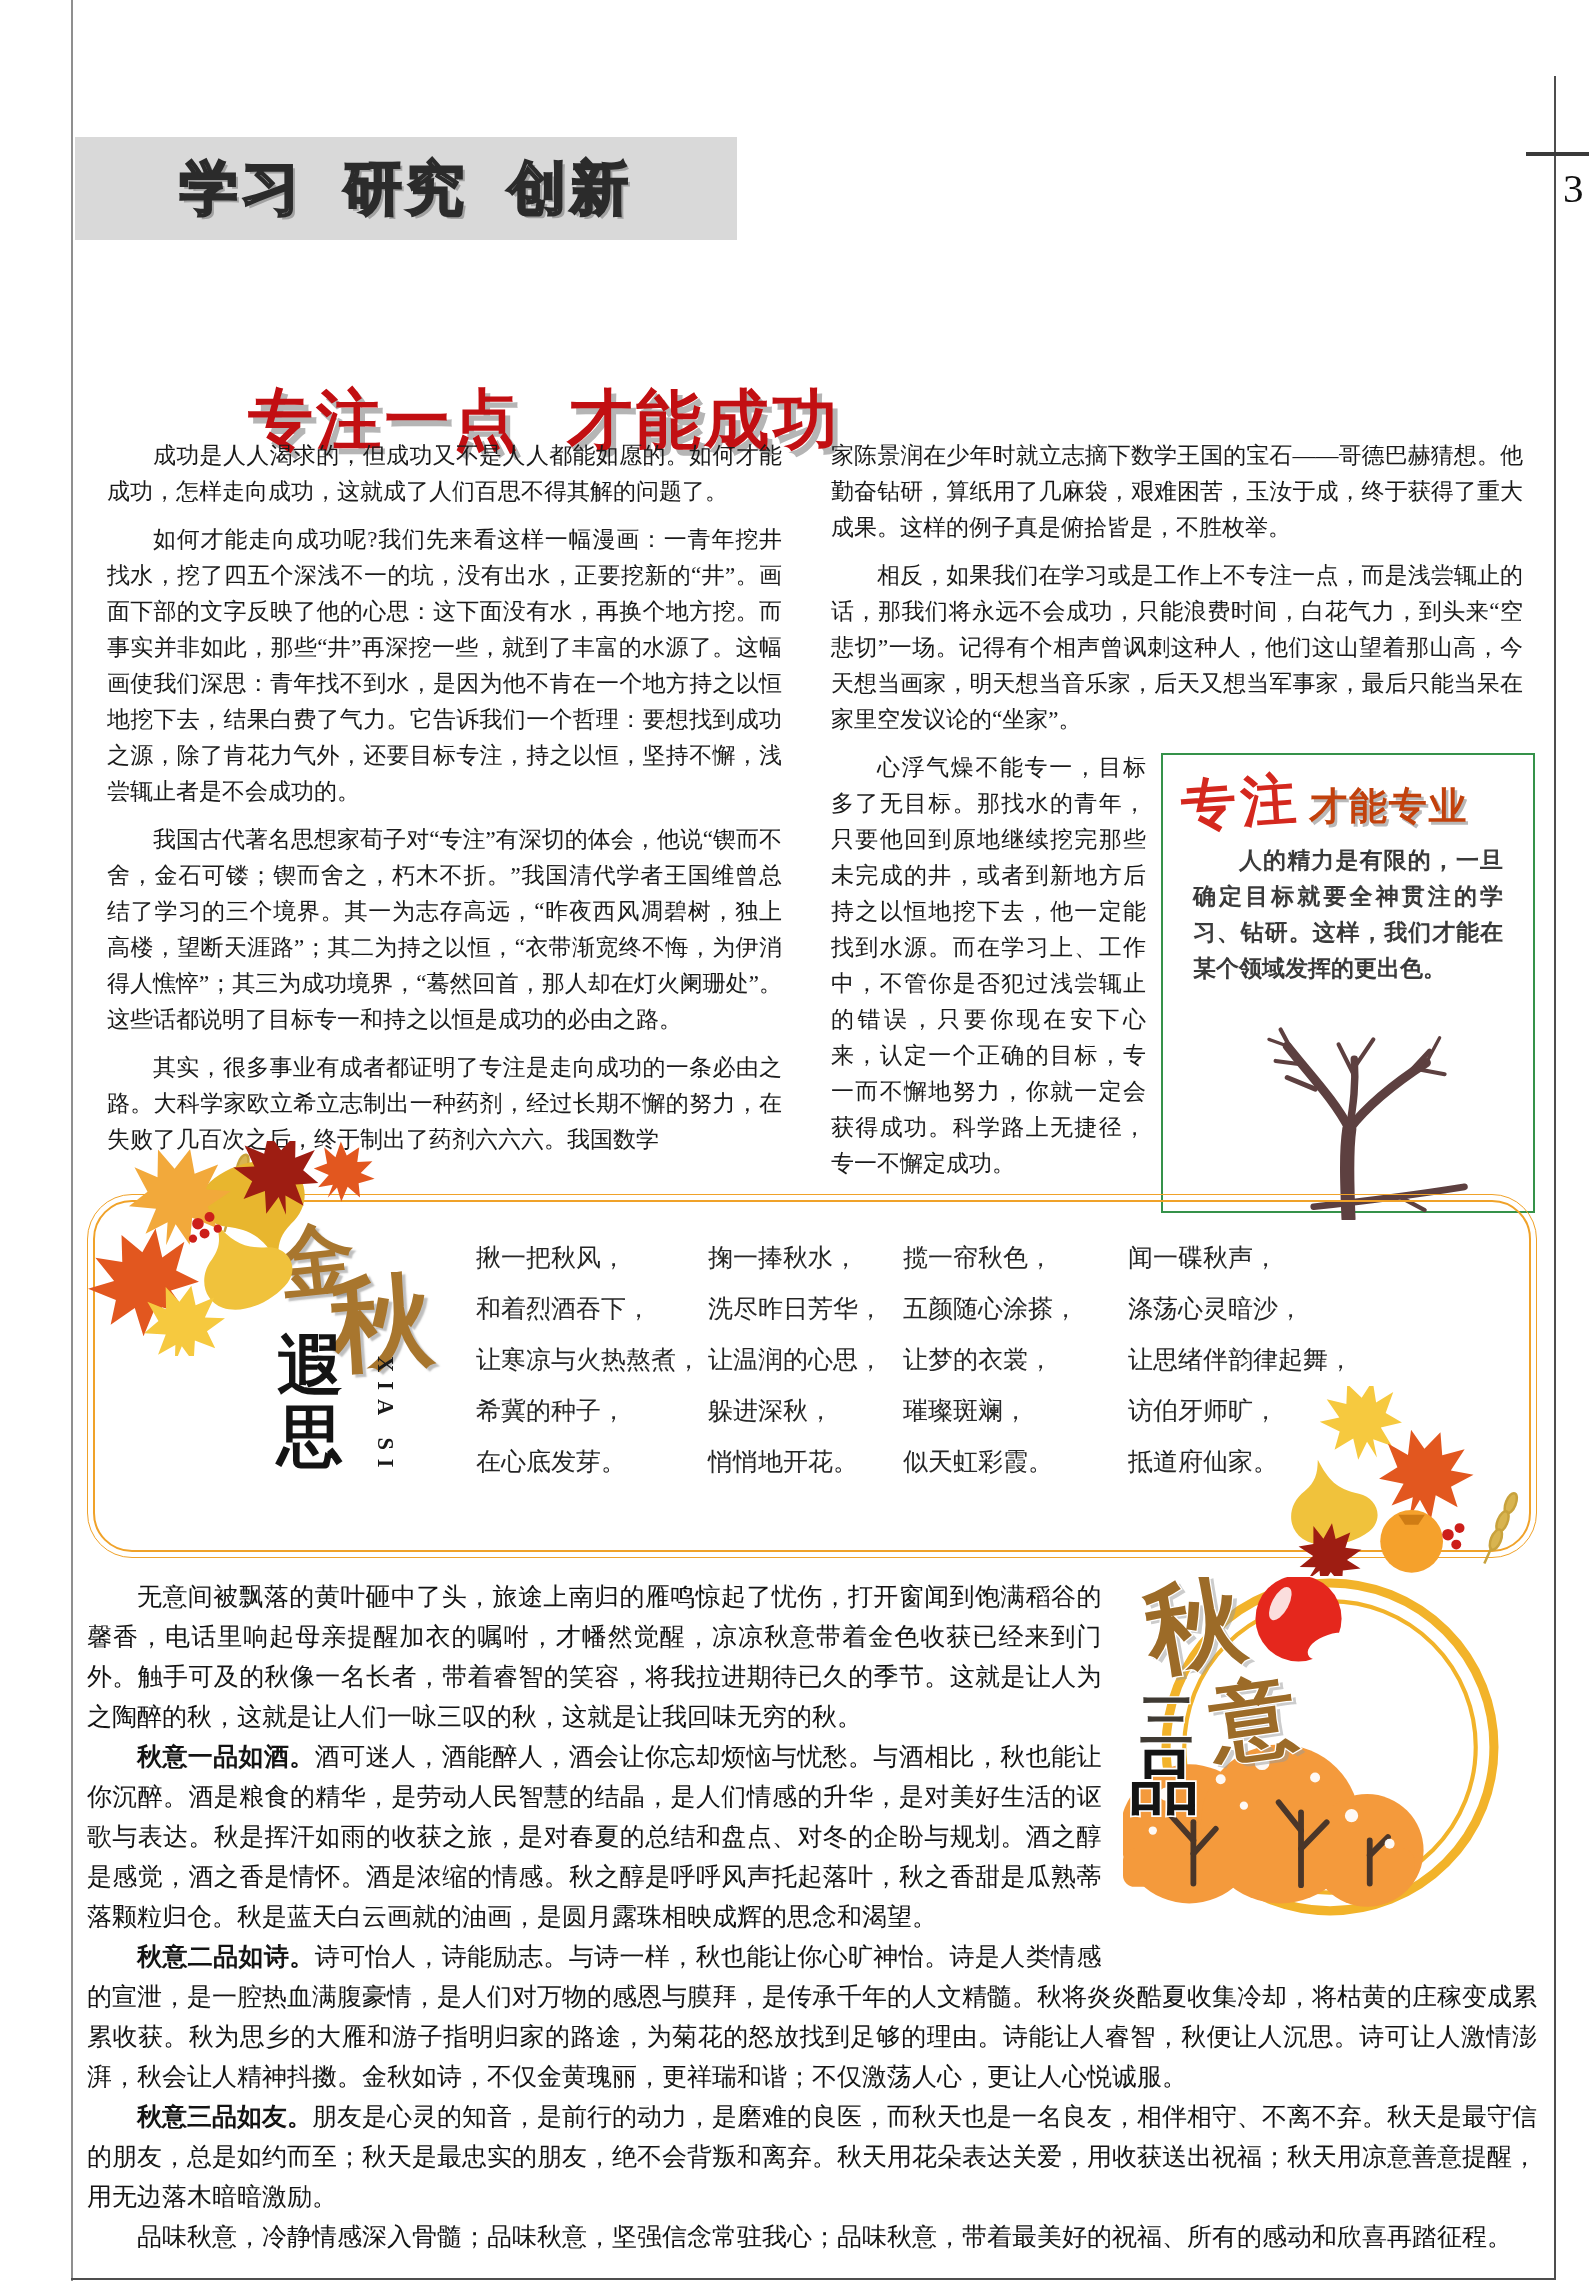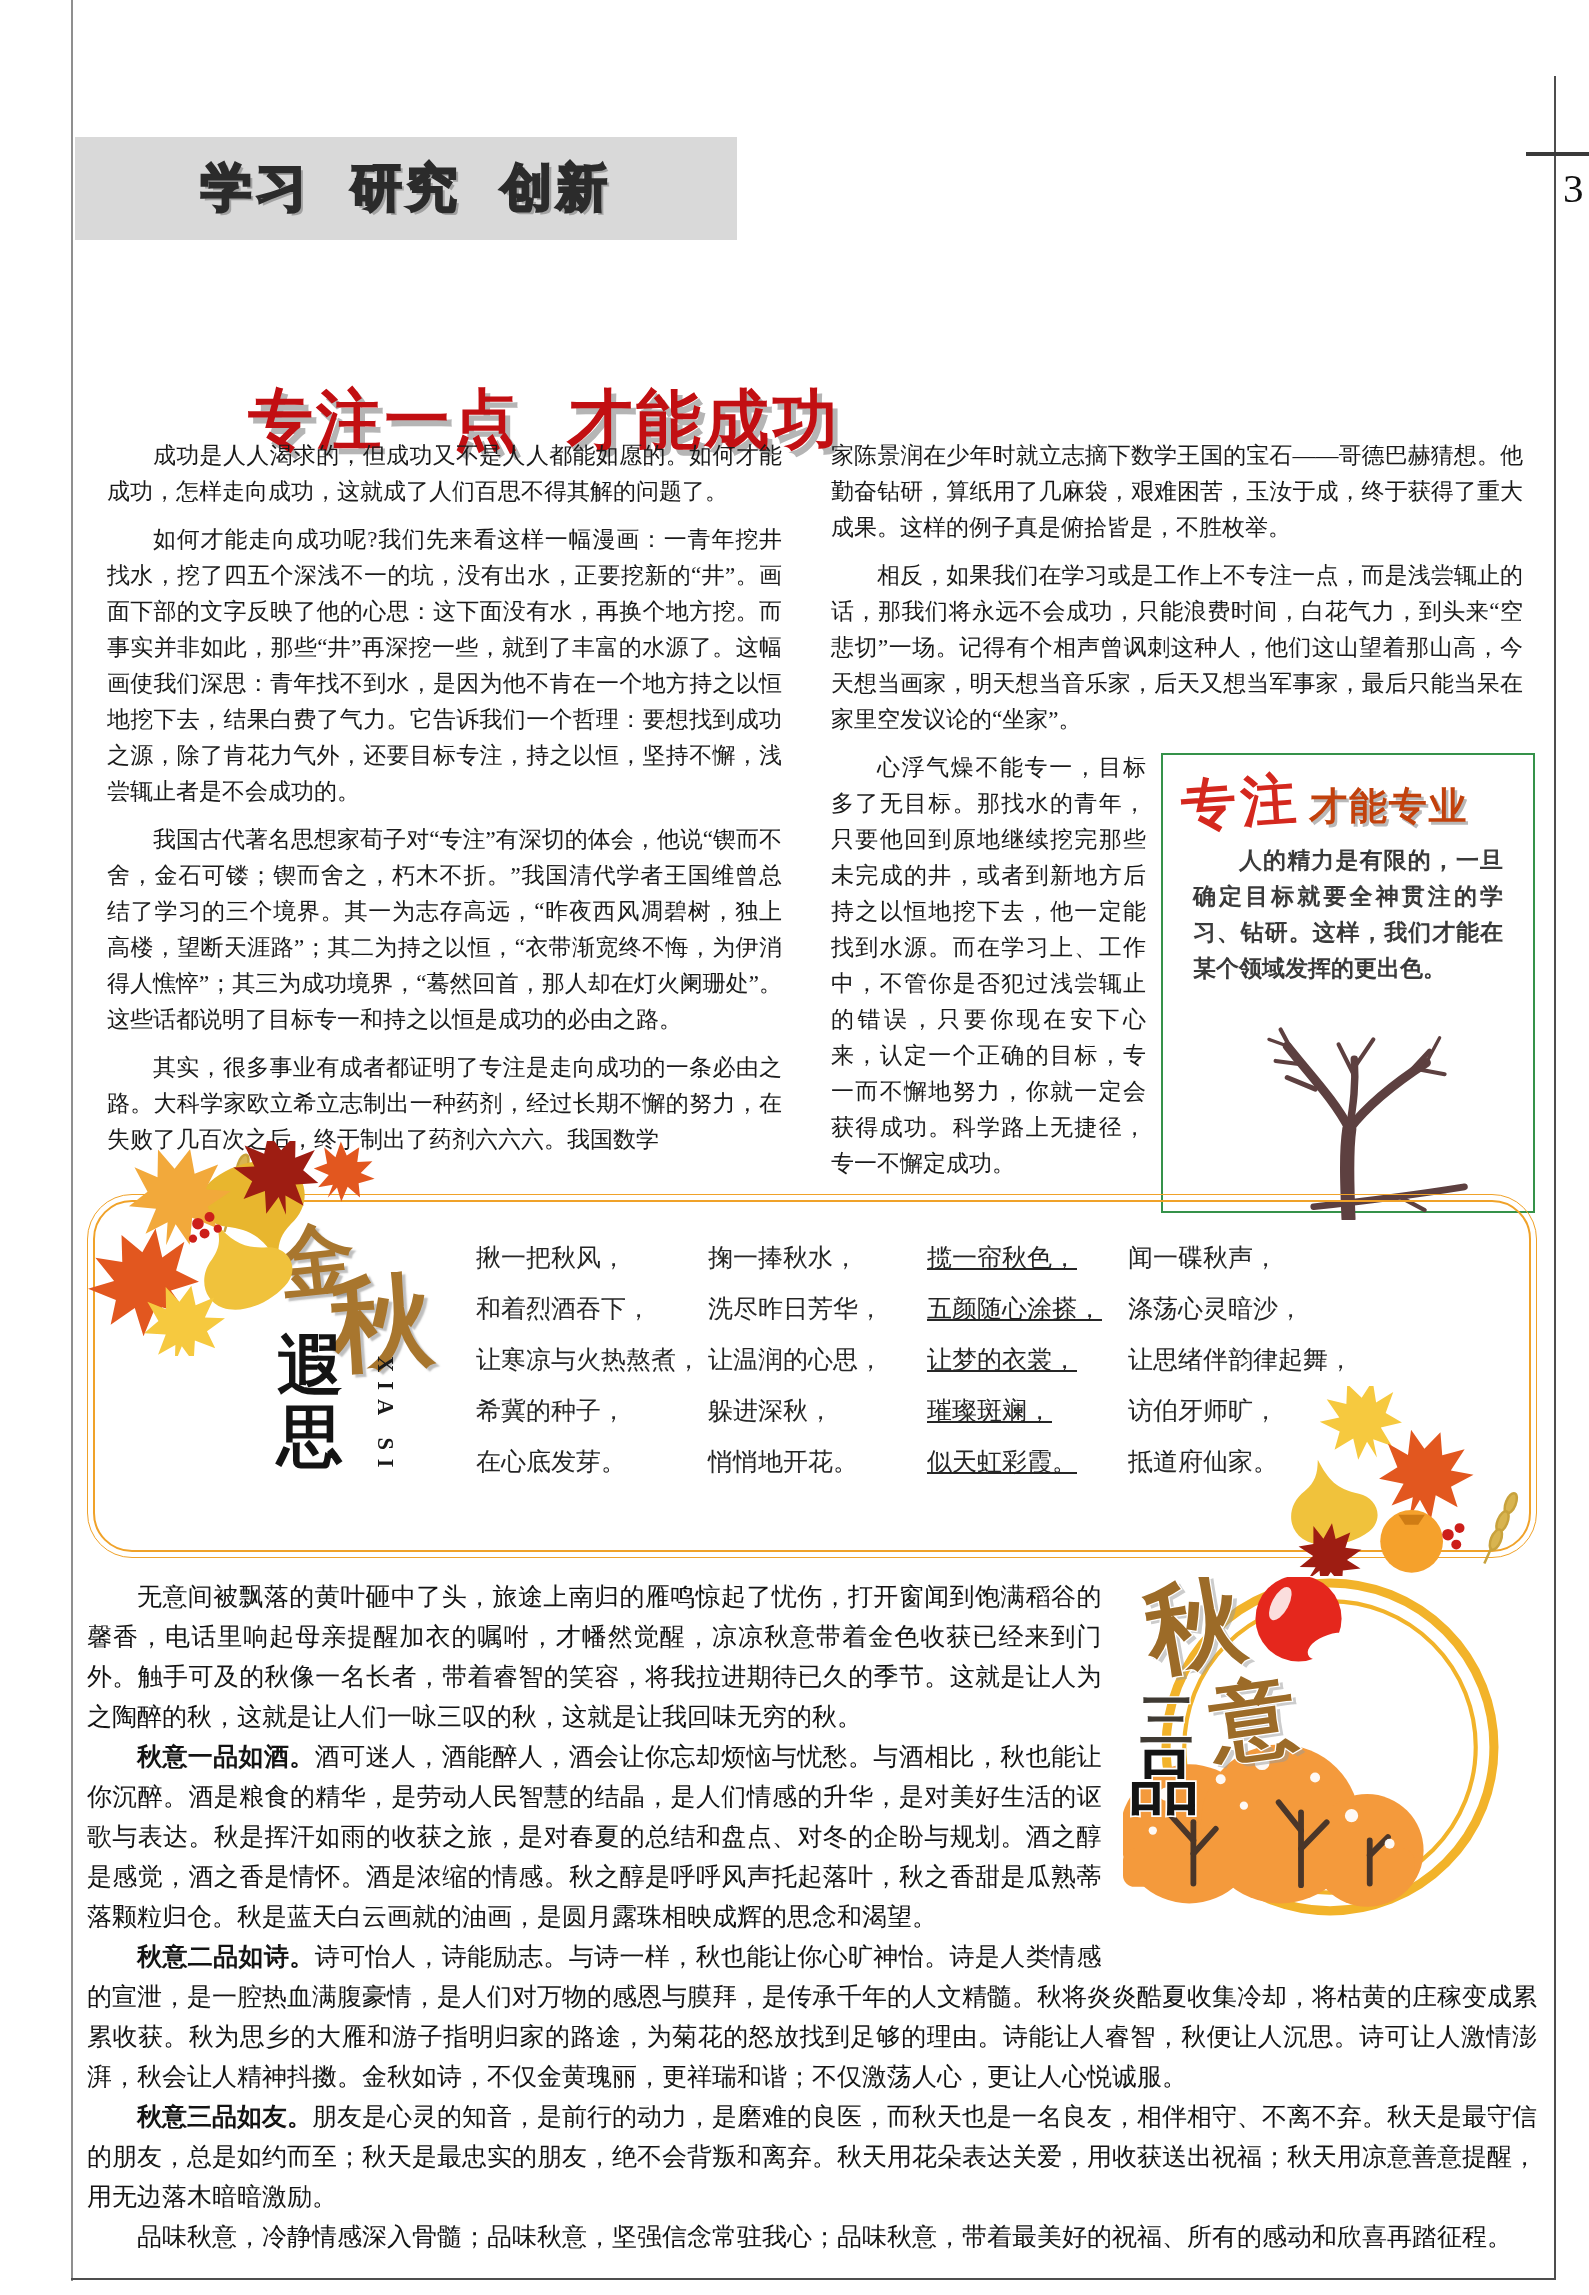--- a/index.html
+++ b/index.html
@@ -6,21 +6,21 @@
   .page{position:relative;width:1589px;height:2295px;background:#fff;overflow:hidden;
         font-family:"Liberation Serif","DejaVu Serif",serif;color:#1a1a1a;}
   
   .rule-left{position:absolute;left:71px;top:0;width:1.7px;height:2281px;background:#8f8f8f;}
   .rule-right{position:absolute;left:1554px;top:76px;width:1.7px;height:2204px;background:#4d4d4d;}
   .tick-top{position:absolute;left:1526px;top:152px;width:64px;height:4.1px;background:#3a3a3a;}
   .rule-bottom{position:absolute;left:71px;top:2278px;width:1484px;height:1.7px;background:#4d4d4d;}
   .page-num{position:absolute;left:1563px;top:164px;font-size:41px;color:#111;}
   .header-banner{position:absolute;left:75px;top:137px;width:662px;height:103px;background:#d9d9d9;
         display:flex;align-items:center;justify-content:center;gap:40px;}
-  .header-word{font-family:"Liberation Sans","DejaVu Sans",sans-serif;font-weight:bold;font-size:51px;
+  .header-word{font-family:"Liberation Sans","DejaVu Sans",sans-serif;font-weight:bold;font-size:58px;
         color:#d9d9d9;-webkit-text-stroke:2.5px #2b2b2b;text-shadow:3.3px 3.3px 0 rgba(60,60,60,.35);letter-spacing:4.1px;}
   
   .main-title{position:absolute;left:248px;top:332px;white-space:nowrap;
         font-family:"Liberation Sans","DejaVu Sans",sans-serif;font-weight:900;font-size:65px;
         color:#c20f12;letter-spacing:3.3px;word-spacing:25px;text-shadow:5px 5.8px 0 #b5b5b5;}
   
   .columns{position:absolute;left:95px;top:426px;width:1440px;display:flex;gap:25px;}
   .col-left{width:699px;}
   .col-right{width:716px;}
   .columns p{margin:12px;font-size:23px;line-height:36px;text-align:justify;text-indent:2em;}
@@ -41,21 +41,21 @@
   .ab-frame::after{content:"";position:absolute;inset:5px;border:2.5px solid #f0a229;border-radius:39px;}
   .ab-gold{position:absolute;font-weight:bold;color:#a8762e;line-height:1;
         text-shadow:3.3px 3.3px 1.7px rgba(110,110,110,.45);}
   .g-jin{left:189px;top:28px;font-size:79px;transform:rotate(-6deg);}
   .g-qiu{left:243px;top:78px;font-size:103px;transform:rotate(-4deg);}
   .ab-black{position:absolute;left:190px;font-size:66px;font-weight:900;color:#141414;line-height:1;}
   .bk-xia{top:139px;} .bk-si{top:210px;}
   .ab-pinyin{position:absolute;left:285px;top:162px;writing-mode:vertical-rl;font-weight:bold;
         font-size:22.4px;letter-spacing:9px;color:#1a1a1a;}
   .verse{position:absolute;top:38px;font-size:25px;line-height:51px;color:#262626;white-space:nowrap;}
-  .v0{left:389px;} .v1{left:621px;} .v2{left:840px;text-decoration:underline;} .v3{left:1041px;}
+  .v0{left:389px;} .v1{left:621px;} .v2{left:816px;} .v3{left:1041px;}
   .leaves-tl{position:absolute;left:-10px;top:-53px;}
   .leaves-br{position:absolute;left:1199px;top:192px;}
   
   .bottom-article{position:absolute;left:87px;top:1577px;width:1450px;font-size:25px;line-height:40px;
         text-align:justify;color:#141414;}
   .bottom-article p{margin:0;text-indent:2em;}
   .bottom-article b{font-weight:bold;}
   .autumn-circle{float:right;width:414px;height:363px;margin:0 0 6.6px 21.5px;}
   .badge-char{font-family:"Liberation Serif","DejaVu Serif",serif;font-weight:bold;paint-order:stroke;}
 </style>

